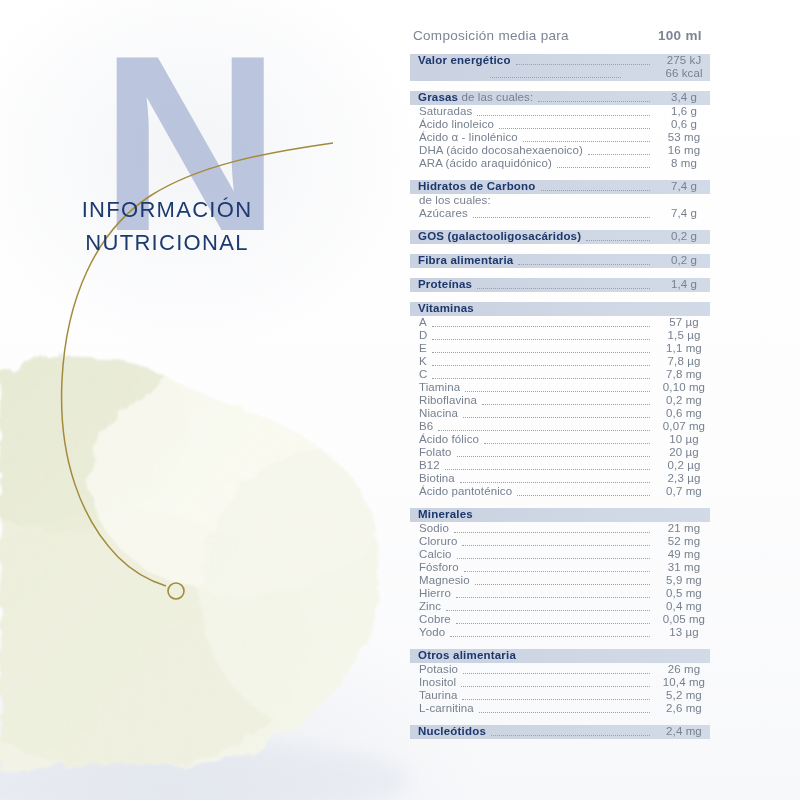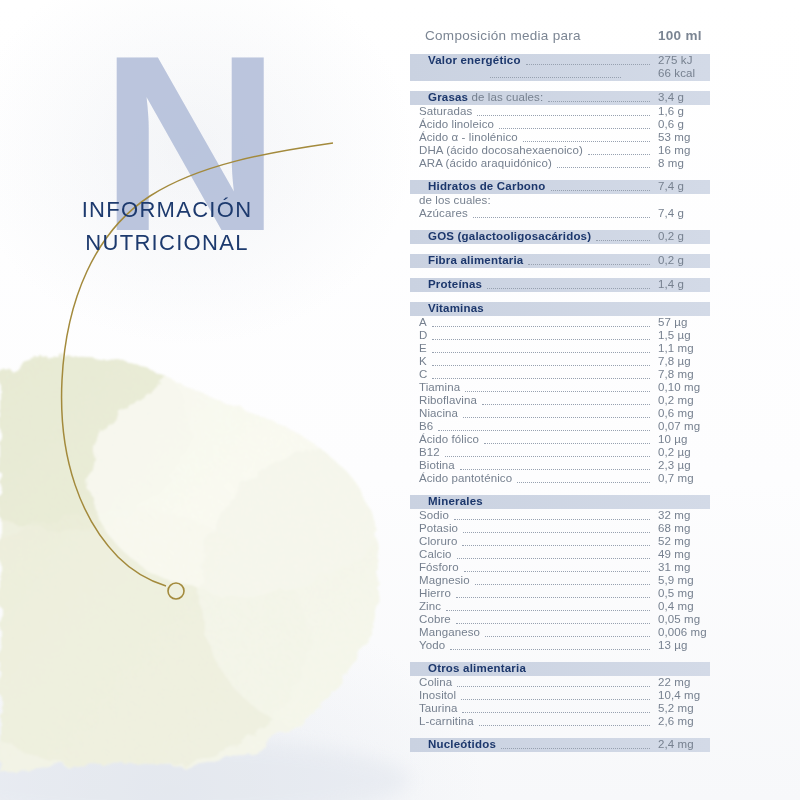--- a/index.html
+++ b/index.html
@@ -24,43 +24,43 @@
     text-align:center;color:#1d3a6e;font-weight:normal;
     font-size:22px;line-height:33px;letter-spacing:1.3px;
   }
   
   .powder-svg{position:absolute;left:0;bottom:0;}
   .curve-svg{position:absolute;left:0;top:0;pointer-events:none;}
   
   .nutri{position:absolute;left:410px;top:28px;width:300px;}
   .nutri-head{
     display:flex;align-items:flex-start;height:26px;
-    font-size:13.5px;color:#7b8593;letter-spacing:.3px;padding-left:3px;margin-left:12px;
+    font-size:13.5px;color:#7b8593;letter-spacing:.3px;padding-left:3px;
   }
   .nutri-head .hspacer{flex:1 1 auto;}
   .nutri-head .hval{flex:0 0 52px;font-weight:bold;}
   .section{margin-bottom:10px;}
   .section:last-child{margin-bottom:12px;}
   .row{
     display:flex;align-items:flex-end;
     height:13px;line-height:13px;font-size:11.5px;
     padding-left:9px;color:#76808f;letter-spacing:.1px;white-space:nowrap;
   }
   .hl{
     background:linear-gradient(90deg,#cad2e1 0%,#d3dae7 100%);
     padding-bottom:1px;
   }
-  .hl .row{padding-left:18px;}
+  .hl .row{padding-left:8px;}
   .strong{color:#1c376c;font-weight:bold;letter-spacing:.2px;}
   .dots{
     flex:1 1 auto;min-width:8px;
     border-bottom:1.6px dotted #97a1b0;
     margin:0 8px 2px 5px;
   }
-  .val{flex:0 0 52px;}
+  .val{flex:0 0 52px;text-align:center;}
 </style>
 </head>
 <body>
 
 <div class="bg-wash"></div>
 
 <svg class="wm-svg" width="340" height="270">
   <text x="100" y="230" font-family="Liberation Sans, sans-serif" font-weight="bold" font-size="250" fill="#b6c1db" opacity="0.92">N</text>
 </svg>
 
@@ -265,20 +265,25 @@
           <span class="lbl">B6</span>
           <span class="dots"></span>
           <span class="val">0,07 mg</span>
         </div>
         <div class="row">
           <span class="lbl">Ácido fólico</span>
           <span class="dots"></span>
           <span class="val">10 µg</span>
         </div>
         <div class="row">
+          <span class="lbl">Folato</span>
+          <span class="dots"></span>
+          <span class="val">20 µg</span>
+        </div>
+        <div class="row">
           <span class="lbl">B12</span>
           <span class="dots"></span>
           <span class="val">0,2 µg</span>
         </div>
         <div class="row">
           <span class="lbl">Biotina</span>
           <span class="dots"></span>
           <span class="val">2,3 µg</span>
         </div>
         <div class="row">
@@ -289,83 +294,73 @@
       </div>
       <div class="section">
         <div class="hl">
           <div class="row">
             <span class="lbl"><b class="strong">Minerales</b></span>
           </div>
         </div>
         <div class="row">
           <span class="lbl">Sodio</span>
           <span class="dots"></span>
-          <span class="val">32 mg</span>
+          <span class="val">21 mg</span>
+        </div>
+        <div class="row">
+          <span class="lbl">Cloruro</span>
+          <span class="dots"></span>
+          <span class="val">52 mg</span>
+        </div>
+        <div class="row">
+          <span class="lbl">Calcio</span>
+          <span class="dots"></span>
+          <span class="val">49 mg</span>
+        </div>
+        <div class="row">
+          <span class="lbl">Fósforo</span>
+          <span class="dots"></span>
+          <span class="val">31 mg</span>
+        </div>
+        <div class="row">
+          <span class="lbl">Magnesio</span>
+          <span class="dots"></span>
+          <span class="val">5,9 mg</span>
+        </div>
+        <div class="row">
+          <span class="lbl">Hierro</span>
+          <span class="dots"></span>
+          <span class="val">0,5 mg</span>
+        </div>
+        <div class="row">
+          <span class="lbl">Zinc</span>
+          <span class="dots"></span>
+          <span class="val">0,4 mg</span>
+        </div>
+        <div class="row">
+          <span class="lbl">Cobre</span>
+          <span class="dots"></span>
+          <span class="val">0,05 mg</span>
+        </div>
+        <div class="row">
+          <span class="lbl">Yodo</span>
+          <span class="dots"></span>
+          <span class="val">13 µg</span>
+        </div>
+      </div>
+      <div class="section">
+        <div class="hl">
+          <div class="row">
+            <span class="lbl"><b class="strong">Otros alimentaria</b></span>
+          </div>
         </div>
         <div class="row">
           <span class="lbl">Potasio</span>
           <span class="dots"></span>
-          <span class="val">68 mg</span>
-        </div>
-        <div class="row">
-          <span class="lbl">Cloruro</span>
-          <span class="dots"></span>
-          <span class="val">52 mg</span>
-        </div>
-        <div class="row">
-          <span class="lbl">Calcio</span>
-          <span class="dots"></span>
-          <span class="val">49 mg</span>
-        </div>
-        <div class="row">
-          <span class="lbl">Fósforo</span>
-          <span class="dots"></span>
-          <span class="val">31 mg</span>
-        </div>
-        <div class="row">
-          <span class="lbl">Magnesio</span>
-          <span class="dots"></span>
-          <span class="val">5,9 mg</span>
-        </div>
-        <div class="row">
-          <span class="lbl">Hierro</span>
-          <span class="dots"></span>
-          <span class="val">0,5 mg</span>
-        </div>
-        <div class="row">
-          <span class="lbl">Zinc</span>
-          <span class="dots"></span>
-          <span class="val">0,4 mg</span>
-        </div>
-        <div class="row">
-          <span class="lbl">Cobre</span>
-          <span class="dots"></span>
-          <span class="val">0,05 mg</span>
-        </div>
-        <div class="row">
-          <span class="lbl">Manganeso</span>
-          <span class="dots"></span>
-          <span class="val">0,006 mg</span>
-        </div>
-        <div class="row">
-          <span class="lbl">Yodo</span>
-          <span class="dots"></span>
-          <span class="val">13 µg</span>
-        </div>
-      </div>
-      <div class="section">
-        <div class="hl">
-          <div class="row">
-            <span class="lbl"><b class="strong">Otros alimentaria</b></span>
-          </div>
-        </div>
-        <div class="row">
-          <span class="lbl">Colina</span>
-          <span class="dots"></span>
-          <span class="val">22 mg</span>
+          <span class="val">26 mg</span>
         </div>
         <div class="row">
           <span class="lbl">Inositol</span>
           <span class="dots"></span>
           <span class="val">10,4 mg</span>
         </div>
         <div class="row">
           <span class="lbl">Taurina</span>
           <span class="dots"></span>
           <span class="val">5,2 mg</span>

